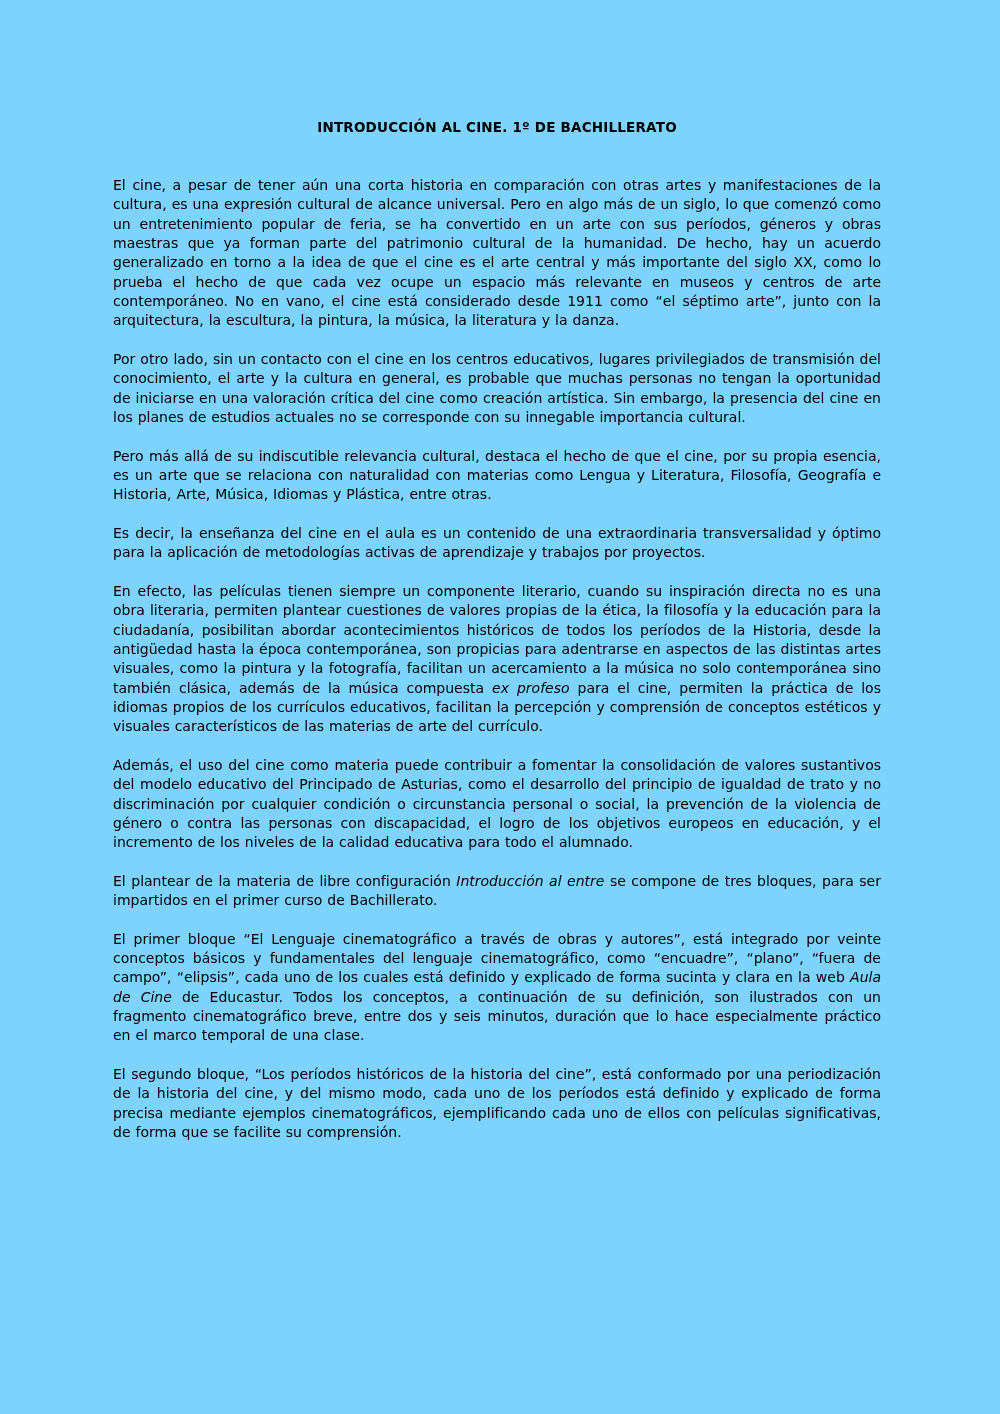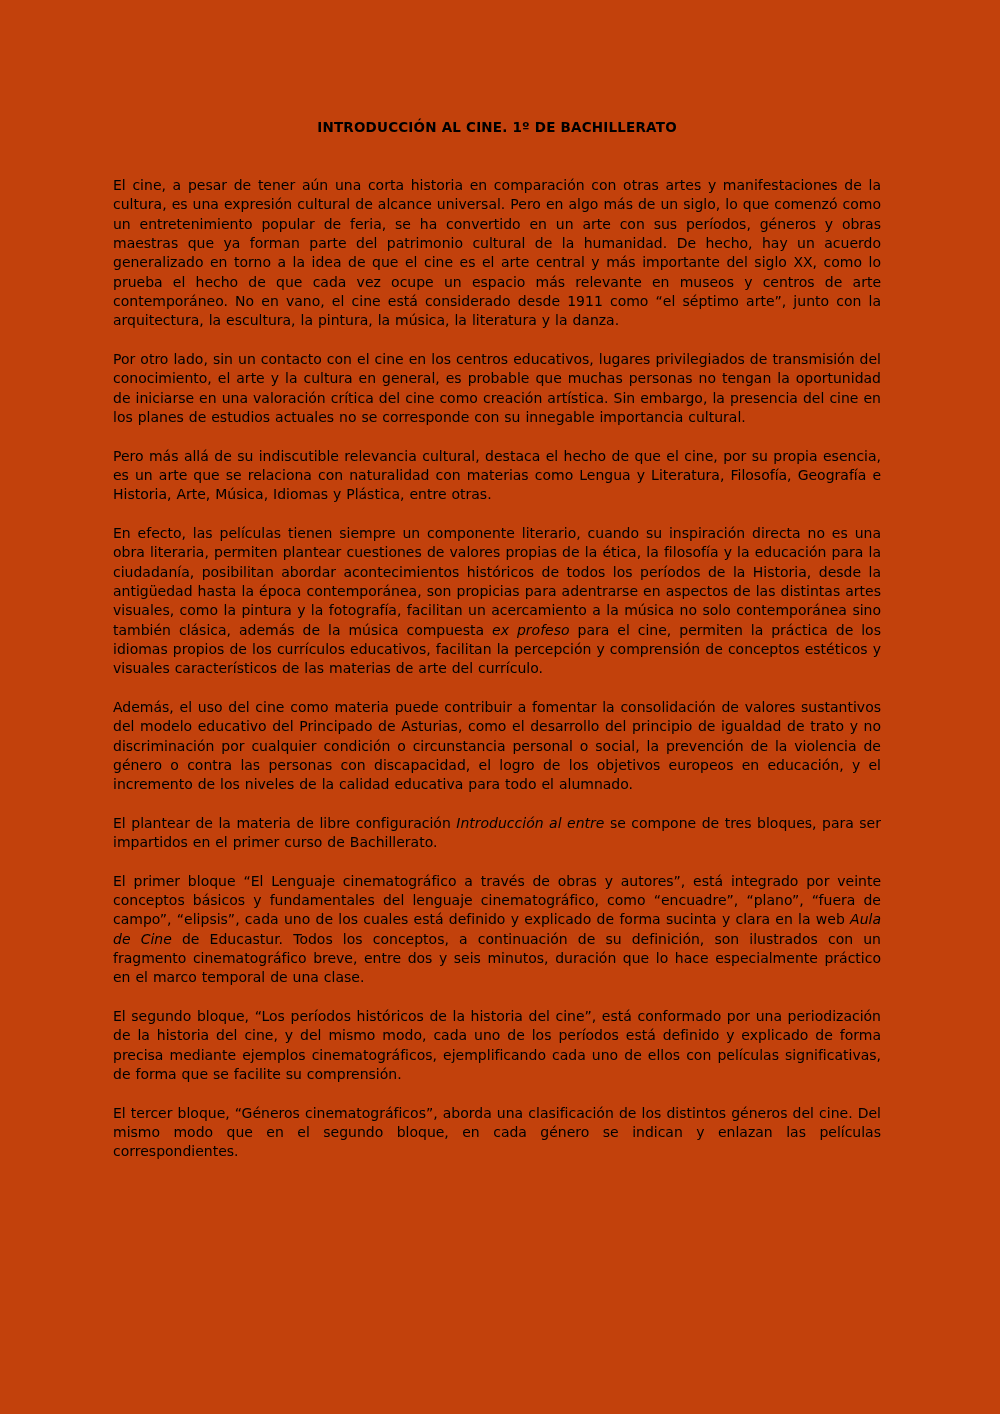--- a/index.html
+++ b/index.html
@@ -4,21 +4,21 @@
 <style>
   html, body {
     margin: 0;
     padding: 0;
     background: #ffffff;
   }
   .page {
     position: relative;
     width: 1000px;
     height: 1414px;
-    background: #c2410c;
+    background: #7dd3fc;
     color: #000000;
     font-family: "DejaVu Sans", "Liberation Sans", sans-serif;
     box-sizing: border-box;
     padding: 118px 119px 0 113px;
     overflow: hidden;
   }
   .doc-title {
     font-size: 13.5px;
     font-weight: bold;
     line-height: 19px;
@@ -40,20 +40,20 @@
 </head>
 <body>
 
 <div class="page">
   <h1 class="doc-title">INTRODUCCIÓN AL CINE. 1º DE BACHILLERATO</h1>
 
   <div class="doc-body">
     <p><span>El cine, a pesar de tener aún una corta historia en comparación con otras artes y manifestaciones de la cultura, es una expresión cultural de alcance universal. Pero en algo más de un siglo, lo que comenzó como un entretenimiento popular de feria, se ha convertido en un arte con sus períodos, géneros y obras maestras que ya forman parte del patrimonio cultural de la humanidad. De hecho, hay un acuerdo generalizado en torno a la idea de que el cine es el arte central y más importante del siglo XX, como lo prueba el hecho de que cada vez ocupe un espacio más relevante en museos y centros de arte contemporáneo. No en vano, el cine está considerado desde 1911 como “el séptimo arte”, junto con la arquitectura, la escultura, la pintura, la música, la literatura y la danza.</span></p>
     <p><span>Por otro lado, sin un contacto con el cine en los centros educativos, lugares privilegiados de transmisión del conocimiento, el arte y la cultura en general, es probable que muchas personas no tengan la oportunidad de iniciarse en una valoración crítica del cine como creación artística.  Sin embargo, la presencia del cine en los planes de estudios actuales no se corresponde con su innegable importancia cultural.</span></p>
     <p><span>Pero más allá de su indiscutible relevancia cultural, destaca el hecho de que el cine, por su propia esencia, es un arte que se relaciona con naturalidad con materias como Lengua y Literatura, Filosofía, Geografía e Historia, Arte, Música, Idiomas y Plástica, entre otras.</span></p>
+    <p><span>Es decir, la enseñanza del cine en el aula es un contenido de una extraordinaria transversalidad y óptimo para la aplicación de metodologías activas de aprendizaje y trabajos por proyectos.</span></p>
     <p><span>En efecto, las películas tienen siempre un componente literario, cuando su inspiración directa no es una obra literaria, permiten plantear cuestiones de valores propias de la ética, la filosofía y la educación para la ciudadanía, posibilitan abordar acontecimientos históricos de todos los períodos de la Historia, desde la antigüedad hasta la época contemporánea, son propicias para adentrarse en aspectos de las distintas artes visuales, como la pintura y la fotografía, facilitan un acercamiento a la música no solo contemporánea sino también clásica, además de la música compuesta </span><span class="italic">ex profeso</span><span> para el cine, permiten la práctica de los idiomas propios de los currículos educativos, facilitan la percepción y comprensión de conceptos estéticos y visuales característicos de las materias de arte del currículo.</span></p>
     <p><span>Además, el uso del cine como materia puede contribuir a fomentar la consolidación de valores sustantivos del modelo educativo del Principado de Asturias, como el desarrollo del principio de igualdad de trato y no discriminación por cualquier condición o circunstancia personal o social, la prevención de la violencia de género o contra las personas con discapacidad, el logro de los objetivos europeos en educación, y el incremento de los niveles de la calidad educativa para todo el alumnado.</span></p>
     <p><span>El plantear de la materia de libre configuración </span><span class="italic">Introducción al entre</span><span> se compone de tres bloques, para ser impartidos en el primer curso de Bachillerato.</span></p>
     <p><span>El primer bloque “El Lenguaje cinematográfico a través de obras y autores”, está integrado por veinte conceptos básicos y fundamentales del lenguaje cinematográfico, como “encuadre”, “plano”, “fuera de campo”, “elipsis”, cada uno de los cuales está definido y explicado de forma sucinta y clara en la web </span><span class="italic">Aula de Cine</span><span> de Educastur. Todos los conceptos, a continuación de su definición, son ilustrados con un fragmento cinematográfico breve, entre dos y seis minutos, duración que lo hace especialmente práctico en el marco temporal de una clase.</span></p>
     <p><span>El segundo bloque, “Los períodos históricos de la historia del cine”, está conformado por una periodización de la historia del cine, y del mismo modo, cada uno de los períodos está definido y explicado de forma precisa mediante ejemplos cinematográficos, ejemplificando cada uno de ellos con películas significativas, de forma que se facilite su comprensión.</span></p>
-    <p><span>El tercer bloque, “Géneros cinematográficos”, aborda una clasificación de los distintos géneros del cine. Del mismo modo que en el segundo bloque, en cada género se indican y enlazan las películas correspondientes.</span></p>
   </div>
 </div>
 
 </body></html>

